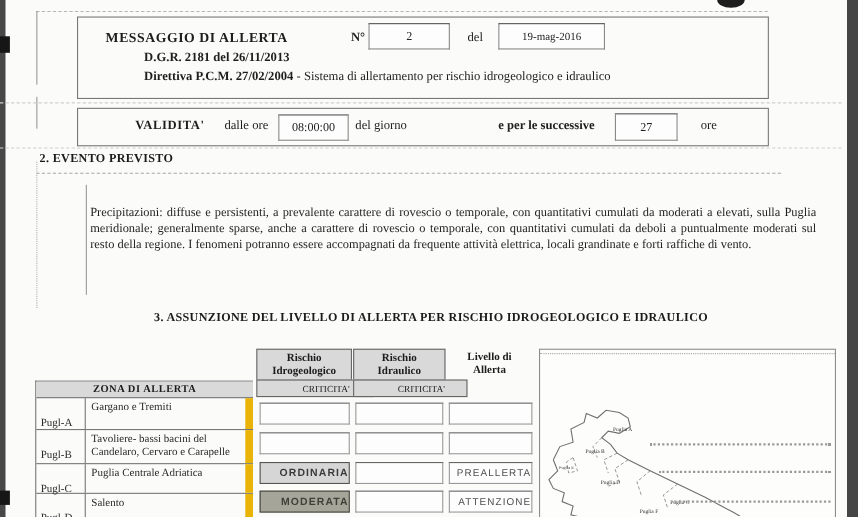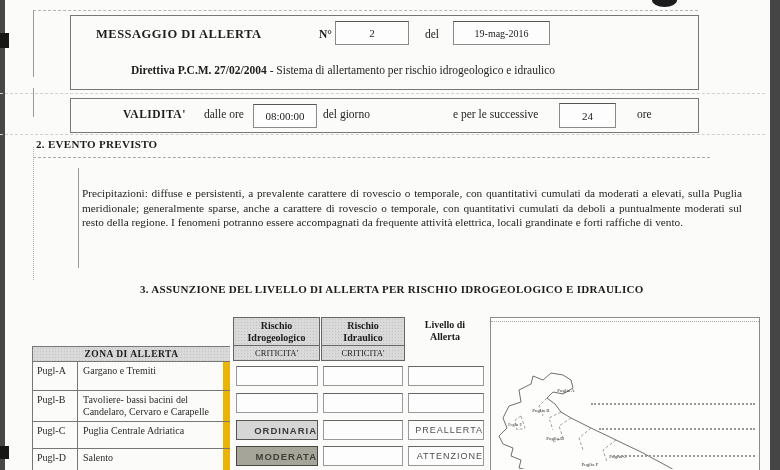--- a/index.html
+++ b/index.html
@@ -28,24 +28,24 @@
   .sechead{position:absolute;font-size:11px;font-weight:bold;color:#1c1c1c;letter-spacing:.3px;white-space:nowrap;}
   .para{position:absolute;left:82px;top:186px;width:660px;font-size:11.3px;line-height:14.6px;
         text-align:justify;color:#1f1f1f;}
   
   .shade{background:#d9d9d9;background-image:radial-gradient(#c2c2c2 12%, transparent 13%);background-size:3px 3px;}
   .hdrcell{position:absolute;border:1px solid #666;display:flex;flex-direction:column;align-items:center;
            justify-content:center;font-weight:bold;font-size:10px;line-height:11.5px;color:#1c1c1c;text-align:center;}
   .hdrplain{position:absolute;display:flex;flex-direction:column;align-items:center;justify-content:center;
             font-weight:bold;font-size:10px;line-height:11.5px;color:#1c1c1c;text-align:center;}
   .critcell{position:absolute;border:1px solid #666;display:flex;align-items:center;justify-content:center;
-            font-size:8.5px;color:#222;}
+            font-size:8.5px;color:#222;padding-left:20px;}
   .zonagrid{position:absolute;left:32px;top:346px;width:197px;border-left:1px solid #777;border-top:1px solid #777;}
   .zrow{display:flex;border-bottom:1px solid #777;}
-  .zcode{width:45px;border-right:1px solid #777;font-size:10px;padding:3px 2px 0 4px;box-sizing:border-box;}
+  .zcode{width:45px;border-right:1px solid #777;font-size:10px;padding:17px 2px 0 4px;box-sizing:border-box;}
   .zname{width:152px;border-right:7px solid #eab308;font-size:10px;line-height:11.5px;padding:3px 2px 0 5px;box-sizing:border-box;}
   .zonabar{height:14px;display:flex;align-items:center;justify-content:center;font-size:9.5px;
            letter-spacing:.5px;color:#1b1b1b;border-bottom:1px solid #777;}
   .cellbox{position:absolute;border:1px solid #999;border-top:1.5px solid #666;background:#fdfdfd;
            display:flex;align-items:center;justify-content:flex-end;}
   .tag{font-family:"Liberation Sans", sans-serif;font-size:9.5px;font-weight:bold;letter-spacing:1px;color:#3a3a3a;}
   .lvl{font-family:"Liberation Sans", sans-serif;font-size:9px;letter-spacing:1px;color:#4f4f4f;}
   .box-ordinaria{background:#d6d6d6;border:1.5px solid #555;}
   .box-moderata{background:#a5a599;border:1.5px solid #474740;}
   .box-moderata .tag{color:#40403a;}
@@ -77,33 +77,34 @@
   <div class="formbox" style="left:70px;top:15px;width:627px;height:73px;">
     <span class="lbl title" style="left:25px;top:11px;">MESSAGGIO DI ALLERTA</span>
     <span class="lbl b" style="left:248px;top:12px;">N°</span>
     <div class="field" style="left:264px;top:5px;width:72px;height:22px;">
       <span>2</span>
     </div>
     <span class="lbl" style="left:354px;top:12px;">del</span>
     <div class="field" style="left:382px;top:5px;width:95px;height:22px;font-size:10px;">
       <span>19-mag-2016</span>
     </div>
+    <span class="lbl b" style="left:60px;top:30px;">D.G.R. 2181 del 26/11/2013</span>
     <span class="lbl" style="left:60px;top:48px;"><span class="b">Direttiva P.C.M. 27/02/2004</span><span> - Sistema di allertamento per rischio idrogeologico e idraulico</span></span>
   </div>
 
   <div class="formbox" style="left:70px;top:98px;width:627px;height:33px;">
     <span class="lbl b" style="left:52px;top:9px;letter-spacing:.5px;">VALIDITA'</span>
     <span class="lbl" style="left:133px;top:9px;">dalle ore</span>
     <div class="field" style="left:182px;top:5px;width:62px;height:22px;font-family:Liberation Serif, serif;">
       <span>08:00:00</span>
     </div>
     <span class="lbl" style="left:252px;top:9px;">del giorno</span>
-    <span class="lbl" style="left:382px;top:9px;">e per le successive</span>
+    <span class="lbl" style="left:382px;top:9px;font-weight:bold;">e per le successive</span>
     <div class="field" style="left:488px;top:4px;width:55px;height:23px;">
-      <span>24</span>
+      <span>27</span>
     </div>
     <span class="lbl" style="left:566px;top:9px;">ore</span>
   </div>
 
   <div class="sechead" style="left:36px;top:138px;">2. EVENTO PREVISTO</div>
   <div class="para">Precipitazioni: diffuse e persistenti, a prevalente carattere di rovescio o temporale, con quantitativi cumulati da moderati a elevati, sulla Puglia meridionale; generalmente sparse, anche a carattere di rovescio o temporale, con quantitativi cumulati da deboli a puntualmente moderati sul resto della regione. I fenomeni potranno essere accompagnati da frequente attività elettrica, locali grandinate e forti raffiche di vento.</div>
 
   <div class="sechead" style="left:140px;top:283px;">3. ASSUNZIONE DEL LIVELLO DI ALLERTA PER RISCHIO IDROGEOLOGICO E IDRAULICO</div>
 
   <div class="hdrcell shade" style="left:233px;top:317px;width:85px;height:27px;">

